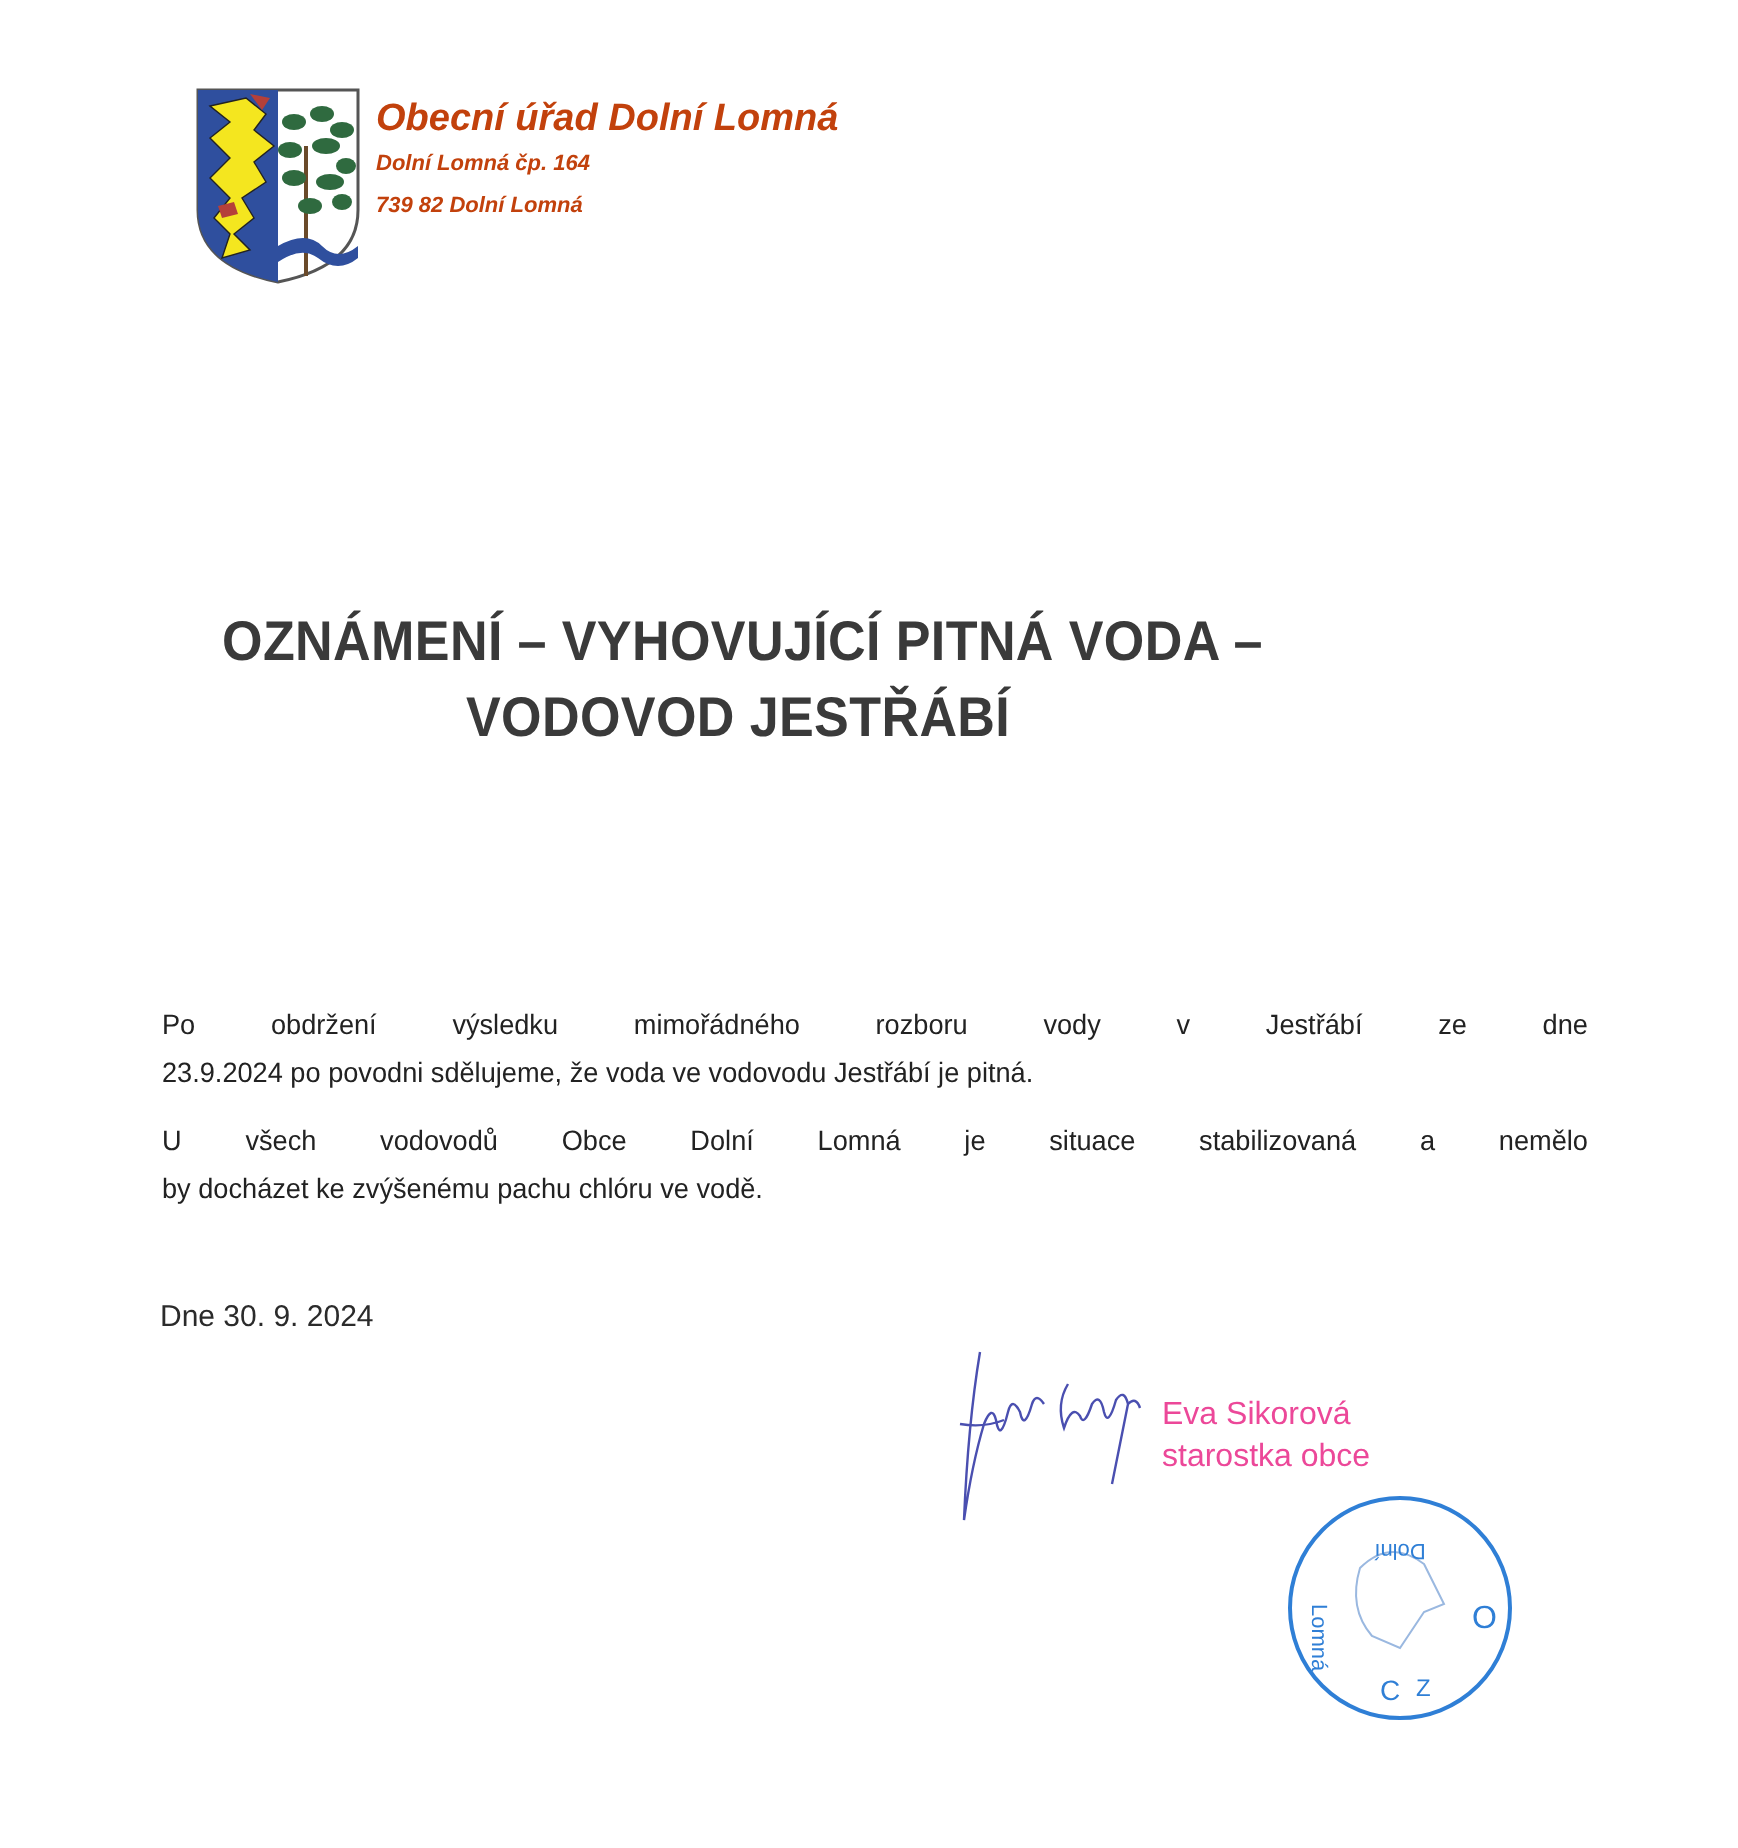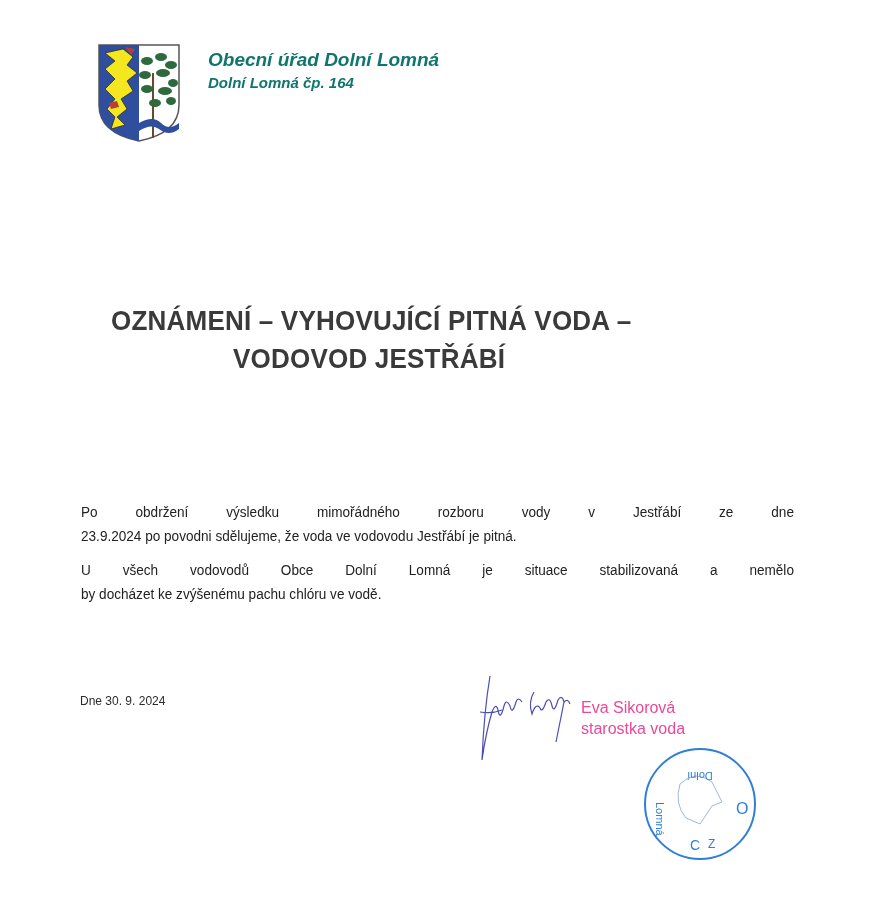--- a/index.html
+++ b/index.html
@@ -1,26 +1,26 @@
 <!DOCTYPE html>
 <html><head>
   <meta charset="utf-8">
   <style>
     html, body { margin: 0; padding: 0; background: #ffffff; }
     body { width: 869px; height: 924px; position: relative; overflow: hidden; color: #2b2b2b; font-family: "Liberation Sans", sans-serif; }
     .crest { position: absolute; left: 97px; top: 43px; width: 84px; height: 100px; }
-    .letterhead { position: absolute; left: 208px; top: 48px; font-style: italic; font-weight: bold; color: #0f766e; }
+    .letterhead { position: absolute; left: 188px; top: 48px; font-style: italic; font-weight: bold; color: #c2410c; }
     .lh-name { font-size: 19px; line-height: 24px; }
-    .lh-line { font-size: 15px; line-height: 21px; }
+    .lh-line { font-size: 11px; line-height: 21px; }
     .title { position: absolute; left: 0; top: 305px; width: 869px; font-weight: bold; font-size: 28px; color: #3a3a3a; letter-spacing: 0.2px; }
     .title-line1 { position: absolute; left: 111px; top: 0; white-space: nowrap; transform: scaleX(0.93); transform-origin: left top; }
     .title-line2 { position: absolute; left: 233px; top: 38px; white-space: nowrap; transform: scaleX(0.93); transform-origin: left top; }
     .body-text { position: absolute; left: 81px; top: 500px; width: 713px; font-size: 14px; line-height: 24px; color: #222222; }
     .para { margin: 0 0 10px 0; text-align: justify; text-align-last: left; transform: scaleX(0.97); transform-origin: left top; width: 735px; }
-    .date { position: absolute; left: 80px; top: 694px; font-size: 12px; color: #2b2b2b; }
+    .date { position: absolute; left: 80px; top: 650px; font-size: 15px; color: #2b2b2b; }
     .sig-name { position: absolute; left: 581px; top: 697px; font-size: 16px; line-height: 21px; color: #ec4899; }
     .signature { position: absolute; left: 472px; top: 672px; width: 110px; height: 95px; }
     .stamp { position: absolute; left: 640px; top: 744px; width: 120px; height: 120px; }
   </style>
 </head>
 <body>
 
 <svg class="crest" viewBox="0 0 84 100">
   <path d="M2 2 H82 V62 Q82 90 42 98 Q2 90 2 62 Z" fill="#ffffff" stroke="#555" stroke-width="1.5"></path>
   <path d="M2 2 H42 V98 Q2 90 2 62 Z" fill="#2f4f9e"></path>
@@ -39,20 +39,21 @@
     <ellipse cx="68" cy="48" rx="7" ry="4"></ellipse>
     <ellipse cx="58" cy="60" rx="6" ry="4"></ellipse>
     <ellipse cx="74" cy="58" rx="5" ry="4"></ellipse>
   </g>
   <path d="M42 80 Q56 72 64 80 Q72 88 82 80 V86 Q72 94 62 86 Q54 80 42 88 Z" fill="#2f4f9e"></path>
 </svg>
 
 <div class="letterhead">
   <div class="lh-name">Obecní úřad Dolní Lomná</div>
   <div class="lh-line">Dolní Lomná čp. 164</div>
+  <div class="lh-line">739 82 Dolní Lomná</div>
 </div>
 
 <div class="title">
   <div class="title-line1">OZNÁMENÍ – VYHOVUJÍCÍ PITNÁ VODA –</div>
   <div class="title-line2">VODOVOD JESTŘÁBÍ</div>
 </div>
 
 <div class="body-text">
   <p class="para">
     <span style="display:block; text-align:justify; text-align-last:justify;">Po obdržení výsledku mimořádného rozboru vody v Jestřábí ze dne</span>
@@ -70,21 +71,21 @@
   <g fill="none" stroke="#4a4fb0" stroke-width="1.2">
     <path d="M18 4 Q12 40 10 88 Q14 60 20 40 Q24 30 26 38 Q28 50 32 34 Q34 26 38 34 Q40 44 44 30 Q46 24 50 30"></path>
     <path d="M8 40 Q20 42 30 38"></path>
     <path d="M62 20 Q56 30 60 42 Q64 30 68 36 Q70 42 74 30 Q78 24 80 34 Q82 42 86 28 Q90 22 92 30 Q90 40 84 70"></path>
     <path d="M92 30 Q96 26 98 32"></path>
   </g>
 </svg>
 
 <div class="sig-name">
   <div>Eva Sikorová</div>
-  <div>starostka voda</div>
+  <div>starostka obce</div>
 </div>
 
 <svg class="stamp" viewBox="0 0 120 120">
   <circle cx="60" cy="60" r="55" fill="none" stroke="#2f7fd6" stroke-width="2"></circle>
   <path d="M40 40 Q55 25 72 38 L82 58 L72 62 L60 80 L46 74 Q34 60 40 40 Z" fill="none" stroke="#9ab8e0" stroke-width="1"></path>
   <text x="60" y="22" fill="#2f7fd6" font-size="11" font-family="Liberation Sans, sans-serif" text-anchor="middle" transform="rotate(180 60 22) translate(0 -6)">Dolní</text>
   <text x="16" y="58" fill="#2f7fd6" font-size="11" font-family="Liberation Sans, sans-serif" transform="rotate(90 16 58)">Lomná</text>
   <text x="96" y="70" fill="#2f7fd6" font-size="16" font-family="Liberation Sans, sans-serif">O</text>
   <text x="50" y="106" fill="#2f7fd6" font-size="14" font-family="Liberation Sans, sans-serif">C</text>
   <text x="68" y="104" fill="#2f7fd6" font-size="12" font-family="Liberation Sans, sans-serif">Z</text>

